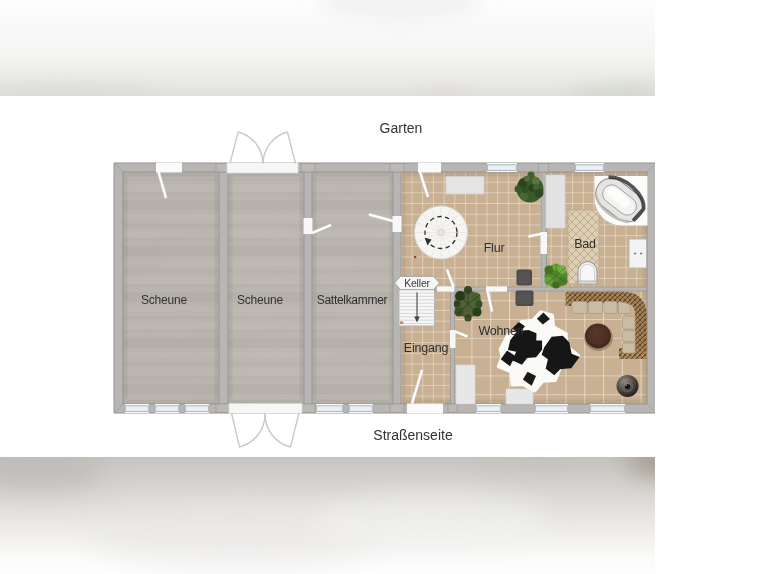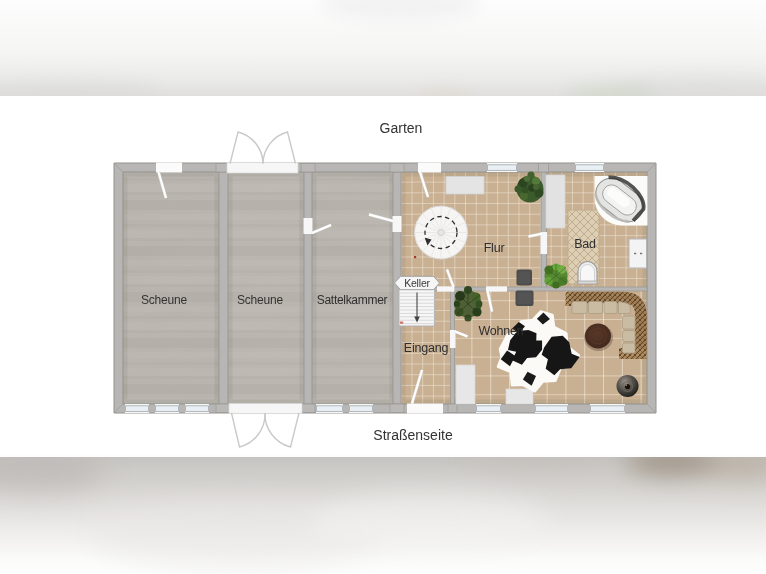--- a/index.html
+++ b/index.html
@@ -1,16 +1,16 @@
 <!DOCTYPE html>
 <html><head>
 <meta charset="utf-8">
 <style>
   html,body{margin:0;padding:0;background:#fff;}
-  .page{width:766px;height:574px;position:relative;overflow:hidden;font-family:"Liberation Sans",sans-serif;}
+  .page{width:655px;height:574px;position:relative;overflow:hidden;font-family:"Liberation Sans",sans-serif;}
   svg{display:block}
 </style>
 </head>
 <body>
 <div class="page">
 <svg width="766" height="574" viewBox="0 0 766 574">
 <defs>
   <filter id="blur8" x="-40%" y="-40%" width="180%" height="180%">
           <feGaussianBlur stdDeviation="8"></feGaussianBlur>
         </filter>

